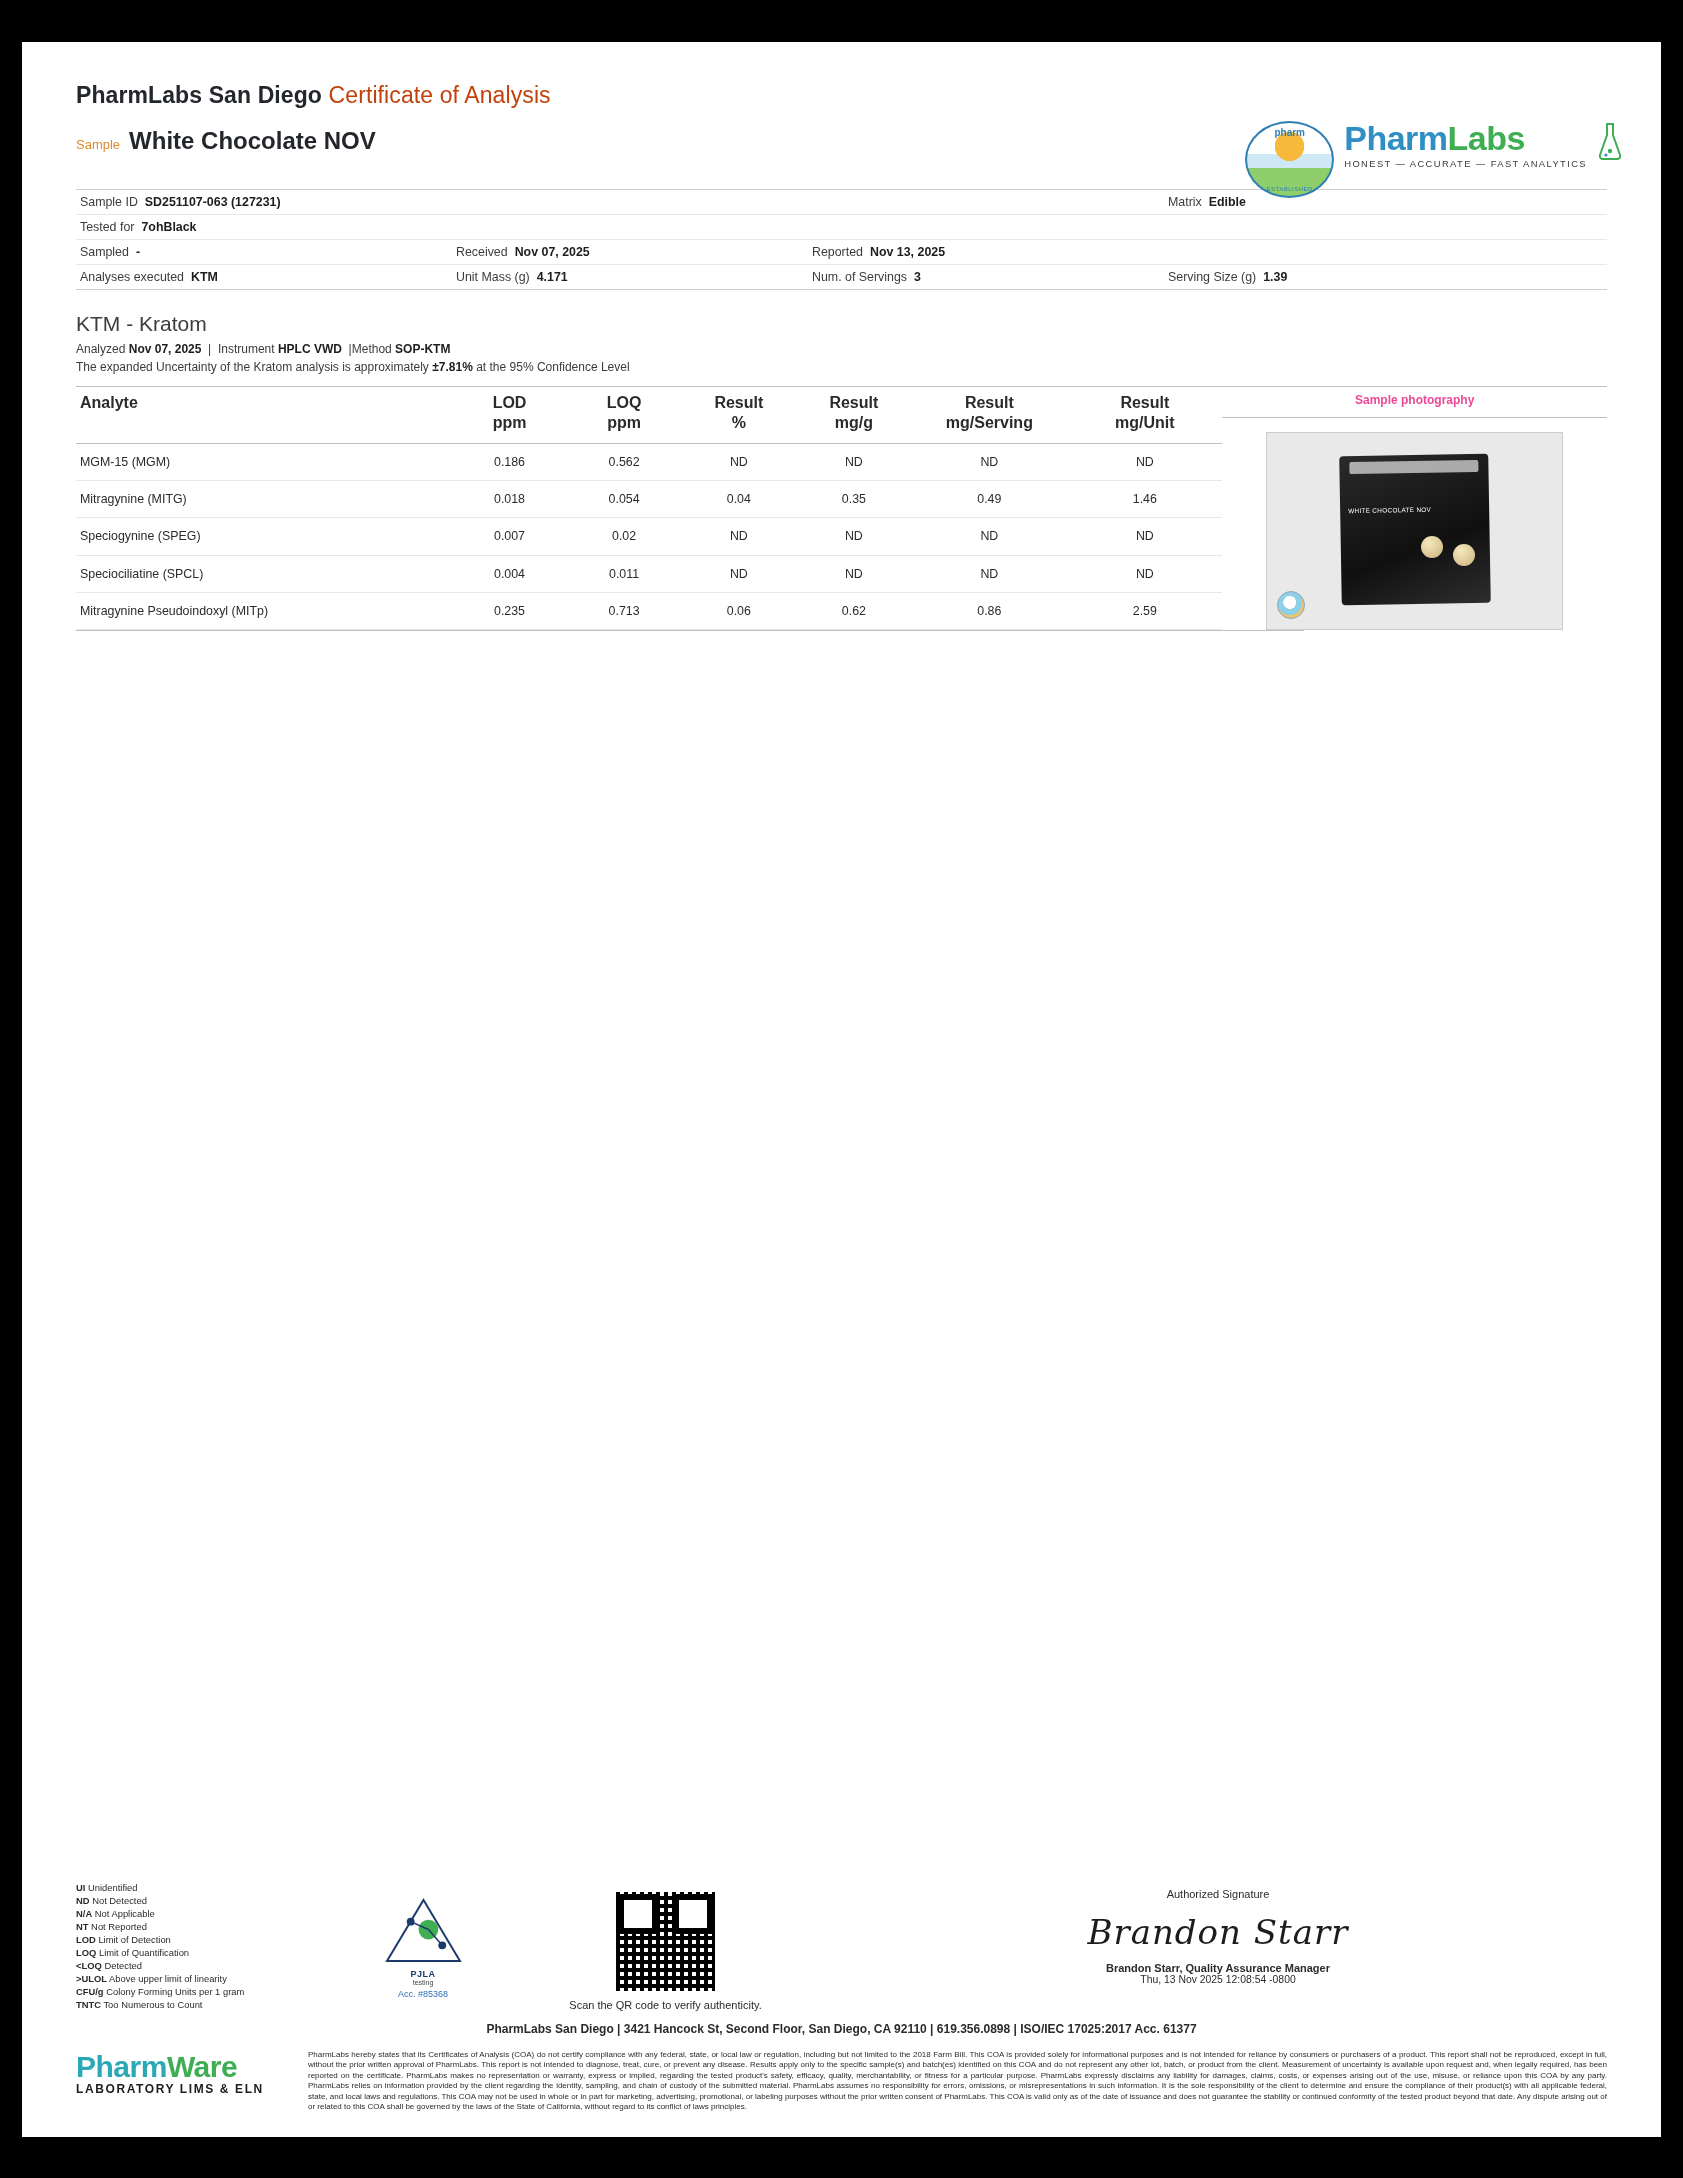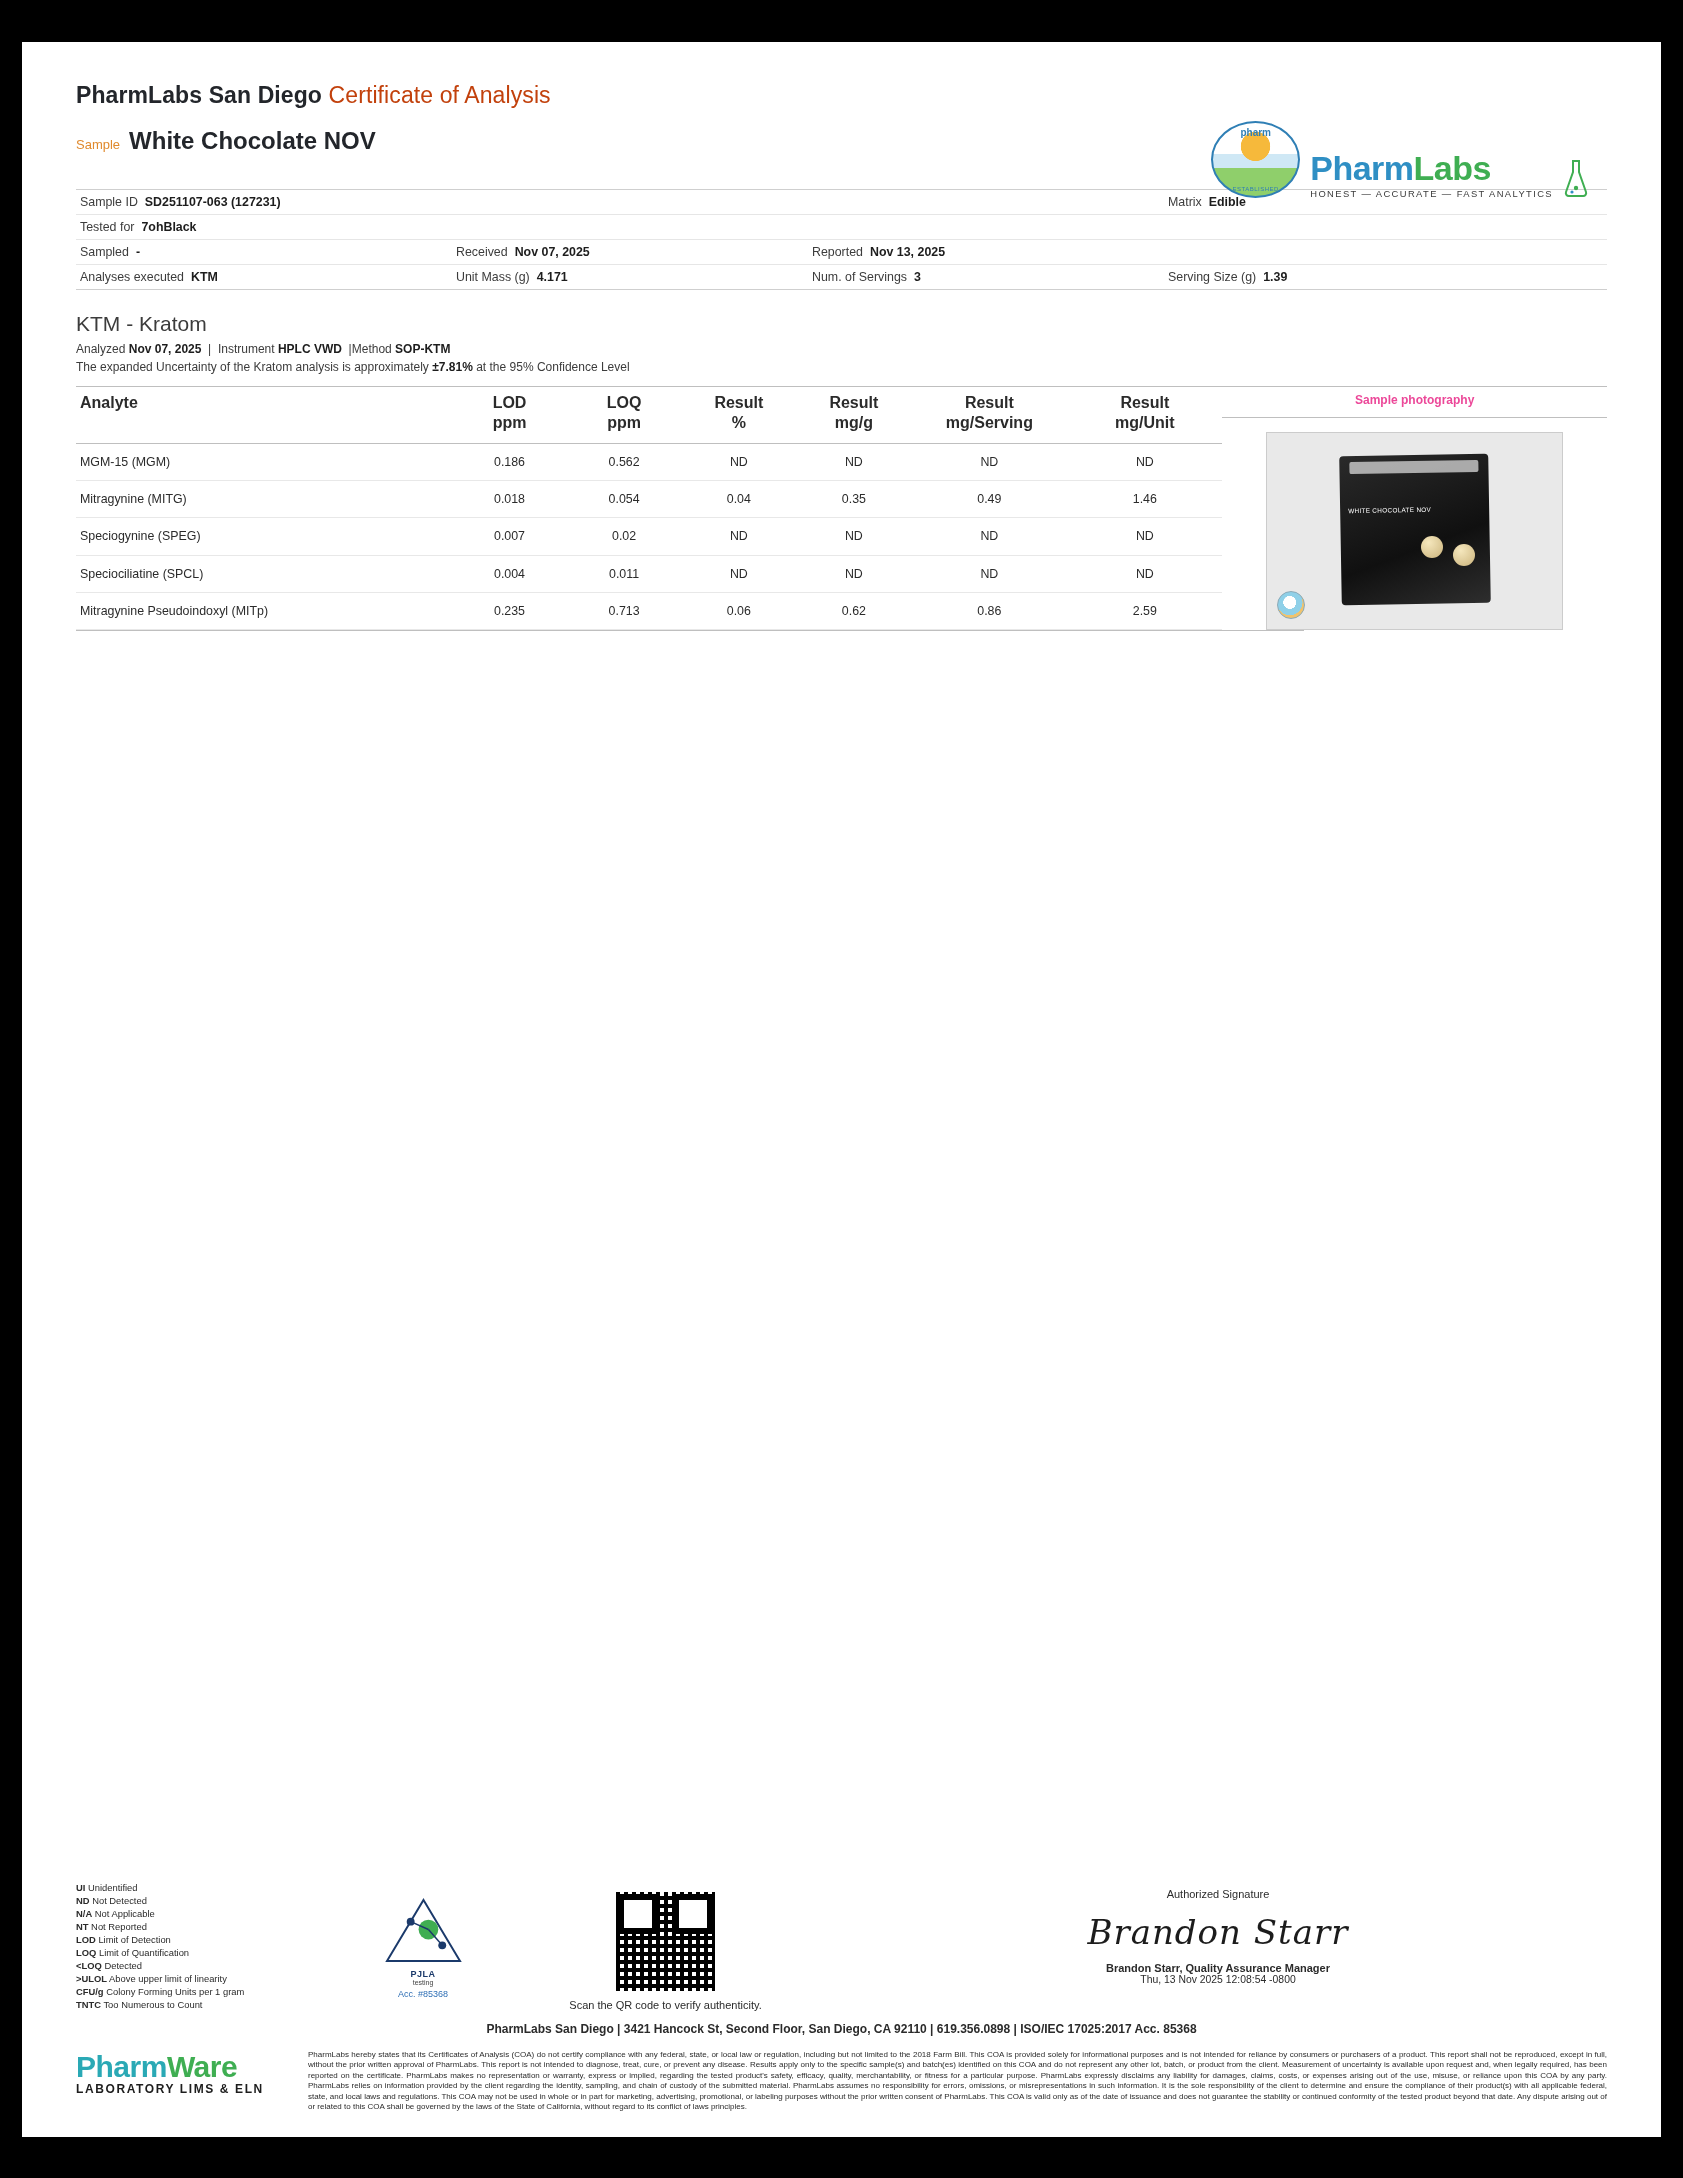--- a/index.html
+++ b/index.html
@@ -45,24 +45,24 @@
     color: #e08a2e;
     font-size: 13px;
   }
   .sample-name {
     font-size: 24px;
     font-weight: bold;
     color: #23262b;
   }
   .logo-area {
     position: absolute;
-    right: 72px;
+    right: 38px;
     top: 79px;
     display: flex;
-    align-items: flex-end;
+    align-items: flex-start;
     gap: 10px;
   }
   .logo-badge {
     width: 89px;
     height: 77px;
     border-radius: 50%;
     background:
       radial-gradient(circle at 50% 32%, #f6b93b 0 22%, transparent 23%),
       linear-gradient(#ffffff 0 42%, #cfe8f5 42% 62%, #8fcf6b 62% 100%);
     border: 2px solid #2f7fb5;
@@ -617,21 +617,21 @@
       </div>
 
       <div class="sig-block">
         <div class="sig-title">Authorized Signature</div>
         <div class="signature">Brandon Starr</div>
         <div class="sig-name">Brandon Starr, Quality Assurance Manager</div>
         <div class="sig-date">Thu, 13 Nov 2025 12:08:54 -0800</div>
       </div>
     </div>
 
-    <div class="footer-mid">PharmLabs San Diego | 3421 Hancock St, Second Floor, San Diego, CA 92110 | 619.356.0898 | ISO/IEC 17025:2017 Acc. 85368</div>
+    <div class="footer-mid">PharmLabs San Diego | 3421 Hancock St, Second Floor, San Diego, CA 92110 | 619.356.0898 | ISO/IEC 17025:2017 Acc. 61377</div>
 
     <div class="footer-bottom">
       <div class="pharmware">
         <div class="pw-word">
           <span class="a">Pharm</span><span class="b">Ware</span>
         </div>
         <div class="pw-sub">LABORATORY LIMS &amp; ELN</div>
       </div>
       <div class="disclaimer">PharmLabs hereby states that its Certificates of Analysis (COA) do not certify compliance with any federal, state, or local law or regulation, including but not limited to the 2018 Farm Bill. This COA is provided solely for informational purposes and is not intended for reliance by consumers or purchasers of a product. This report shall not be reproduced, except in full, without the prior written approval of PharmLabs. This report is not intended to diagnose, treat, cure, or prevent any disease. Results apply only to the specific sample(s) and batch(es) identified on this COA and do not represent any other lot, batch, or product from the client. Measurement of uncertainty is available upon request and, when legally required, has been reported on the certificate. PharmLabs makes no representation or warranty, express or implied, regarding the tested product's safety, efficacy, quality, merchantability, or fitness for a particular purpose. PharmLabs expressly disclaims any liability for damages, claims, costs, or expenses arising out of the use, misuse, or reliance upon this COA by any party. PharmLabs relies on information provided by the client regarding the identity, sampling, and chain of custody of the submitted material. PharmLabs assumes no responsibility for errors, omissions, or misrepresentations in such information. It is the sole responsibility of the client to determine and ensure the compliance of their product(s) with all applicable federal, state, and local laws and regulations. This COA may not be used in whole or in part for marketing, advertising, promotional, or labeling purposes without the prior written consent of PharmLabs. This COA is valid only as of the date of issuance and does not guarantee the stability or continued conformity of the tested product beyond that date. Any dispute arising out of or related to this COA shall be governed by the laws of the State of California, without regard to its conflict of laws principles.</div>
     </div>

